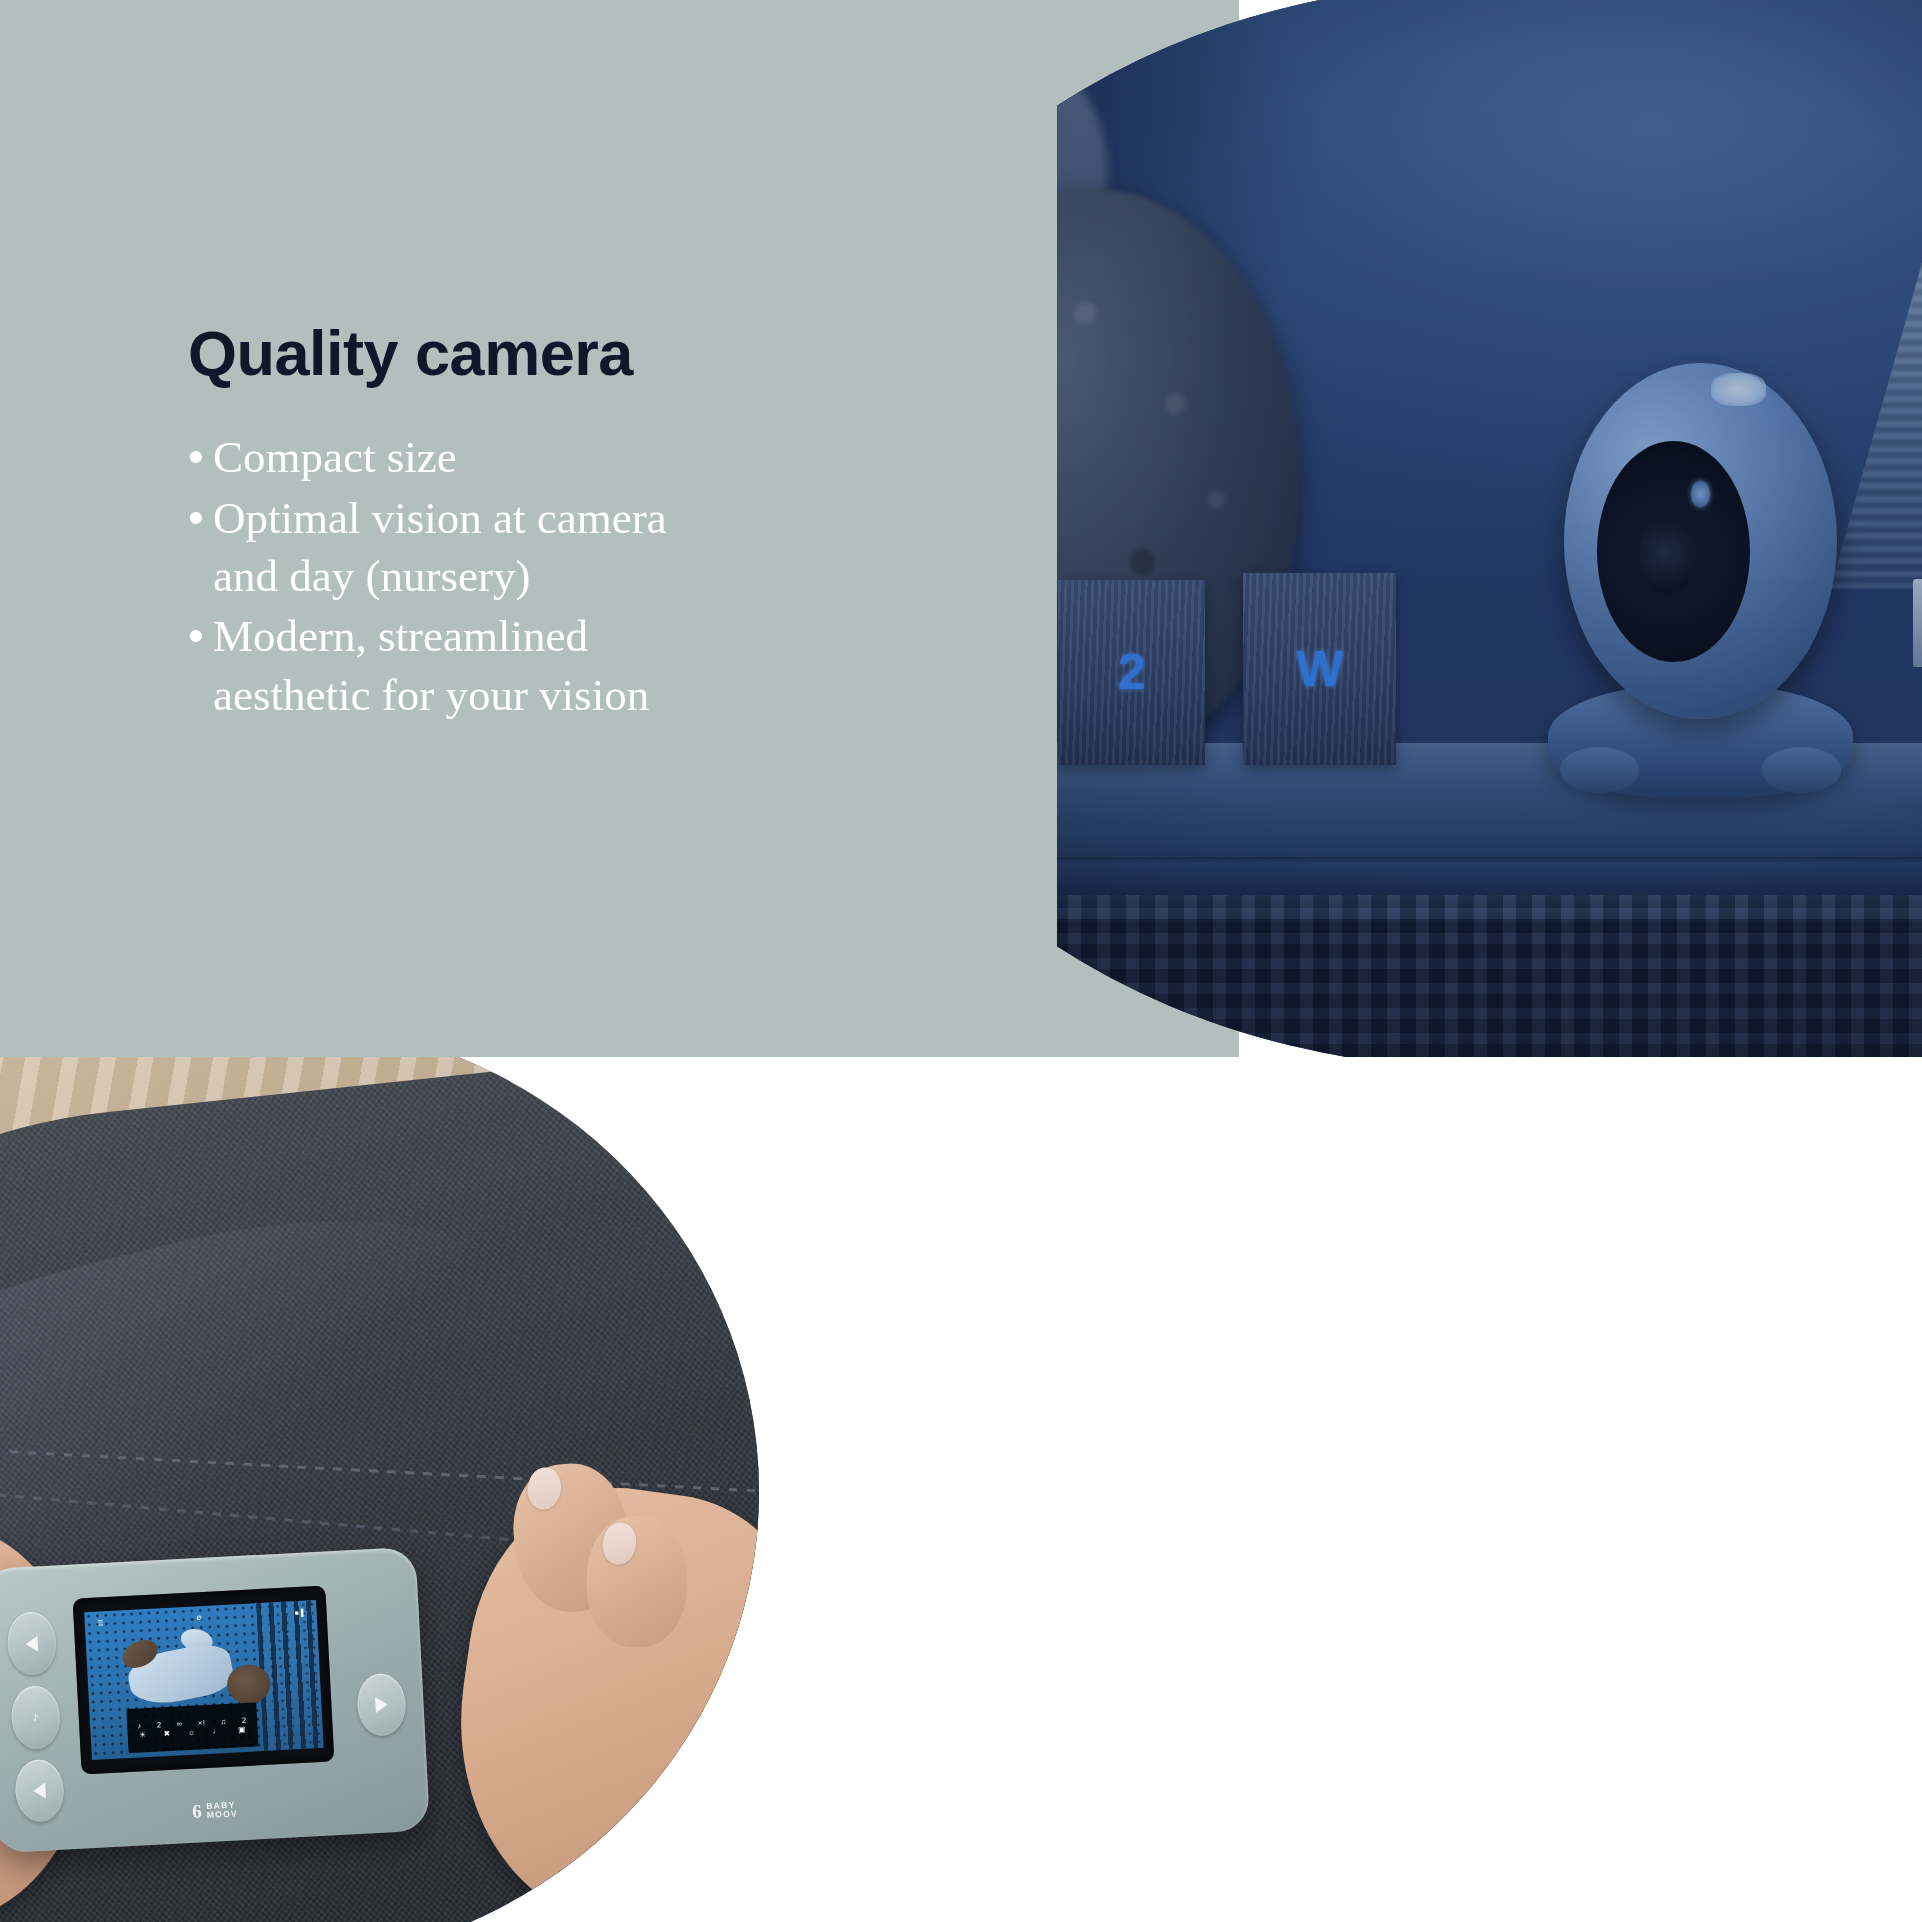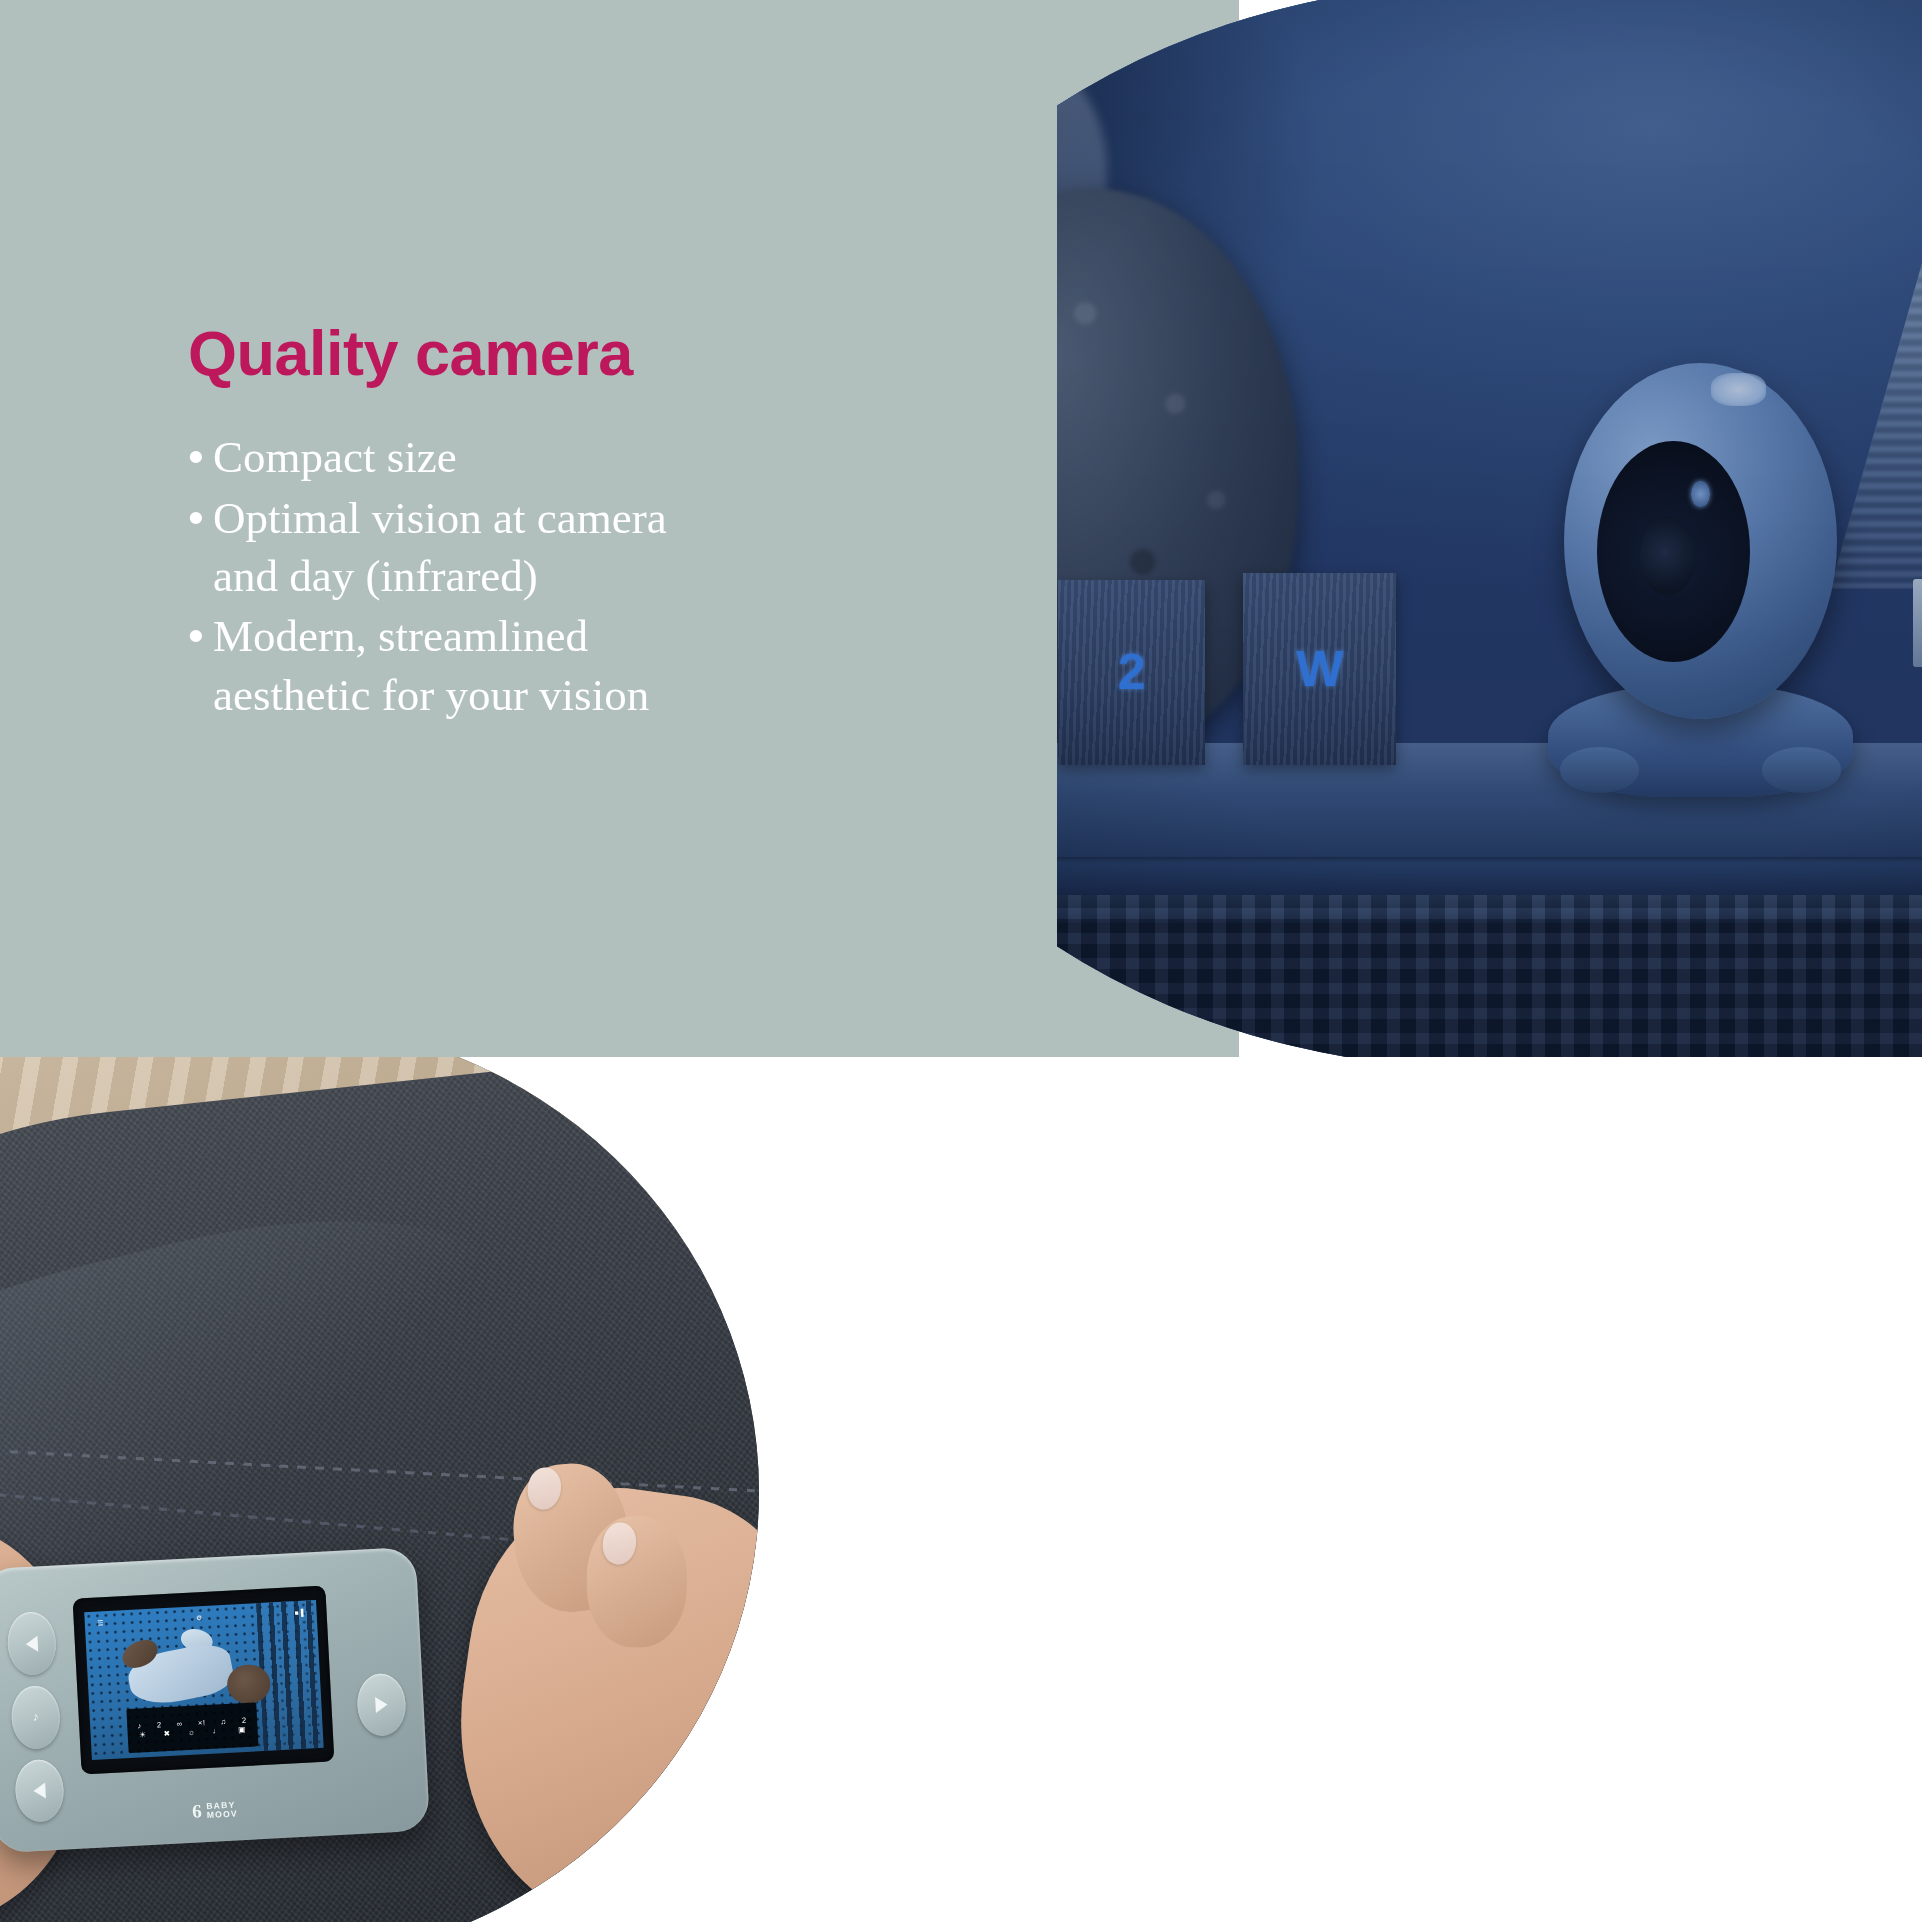--- a/index.html
+++ b/index.html
@@ -179,21 +179,21 @@
   }
   .tp-bluecast {
     position:absolute; inset:0;
     background:linear-gradient(180deg, rgba(40,70,130,.22), rgba(20,40,85,.30));
     mix-blend-mode:multiply; pointer-events:none;
   }
 
   
   .tl-text { position:absolute; left:188px; top:320px; width:692px; }
   .heading-dark {
-    font-size:63px; font-weight:700; color:#be185d;
+    font-size:63px; font-weight:700; color:#0f172a;
     letter-spacing:-0.5px; line-height:1.05;
   }
   .bullets-white {
     margin-top:42px;
     font-size:45px; line-height:1.30; color:#ffffff; font-weight:400;
   }
   .bullets-white .bl { display:flex; margin-bottom:1.9px; }
   .bullets-white .dot { width:25px; flex:0 0 25px; }
   .bullets-white .txt { flex:1;font-family:Liberation Serif, serif; }
 
@@ -446,21 +446,21 @@
 
       <div class="bullets-white">
         <div class="bl">
           <span class="dot">•</span>
           <span class="txt">Compact size</span>
         </div>
         <div class="bl">
           <span class="dot">•</span>
           <span class="txt">
             <span>Optimal vision at camera</span><br>
-            <span>and day (infrared)</span>
+            <span>and day (nursery)</span>
           </span>
         </div>
         <div class="bl">
           <span class="dot">•</span>
           <span class="txt">
             <span>Modern, streamlined</span><br>
             <span>aesthetic for your vision</span>
           </span>
         </div>
       </div>

